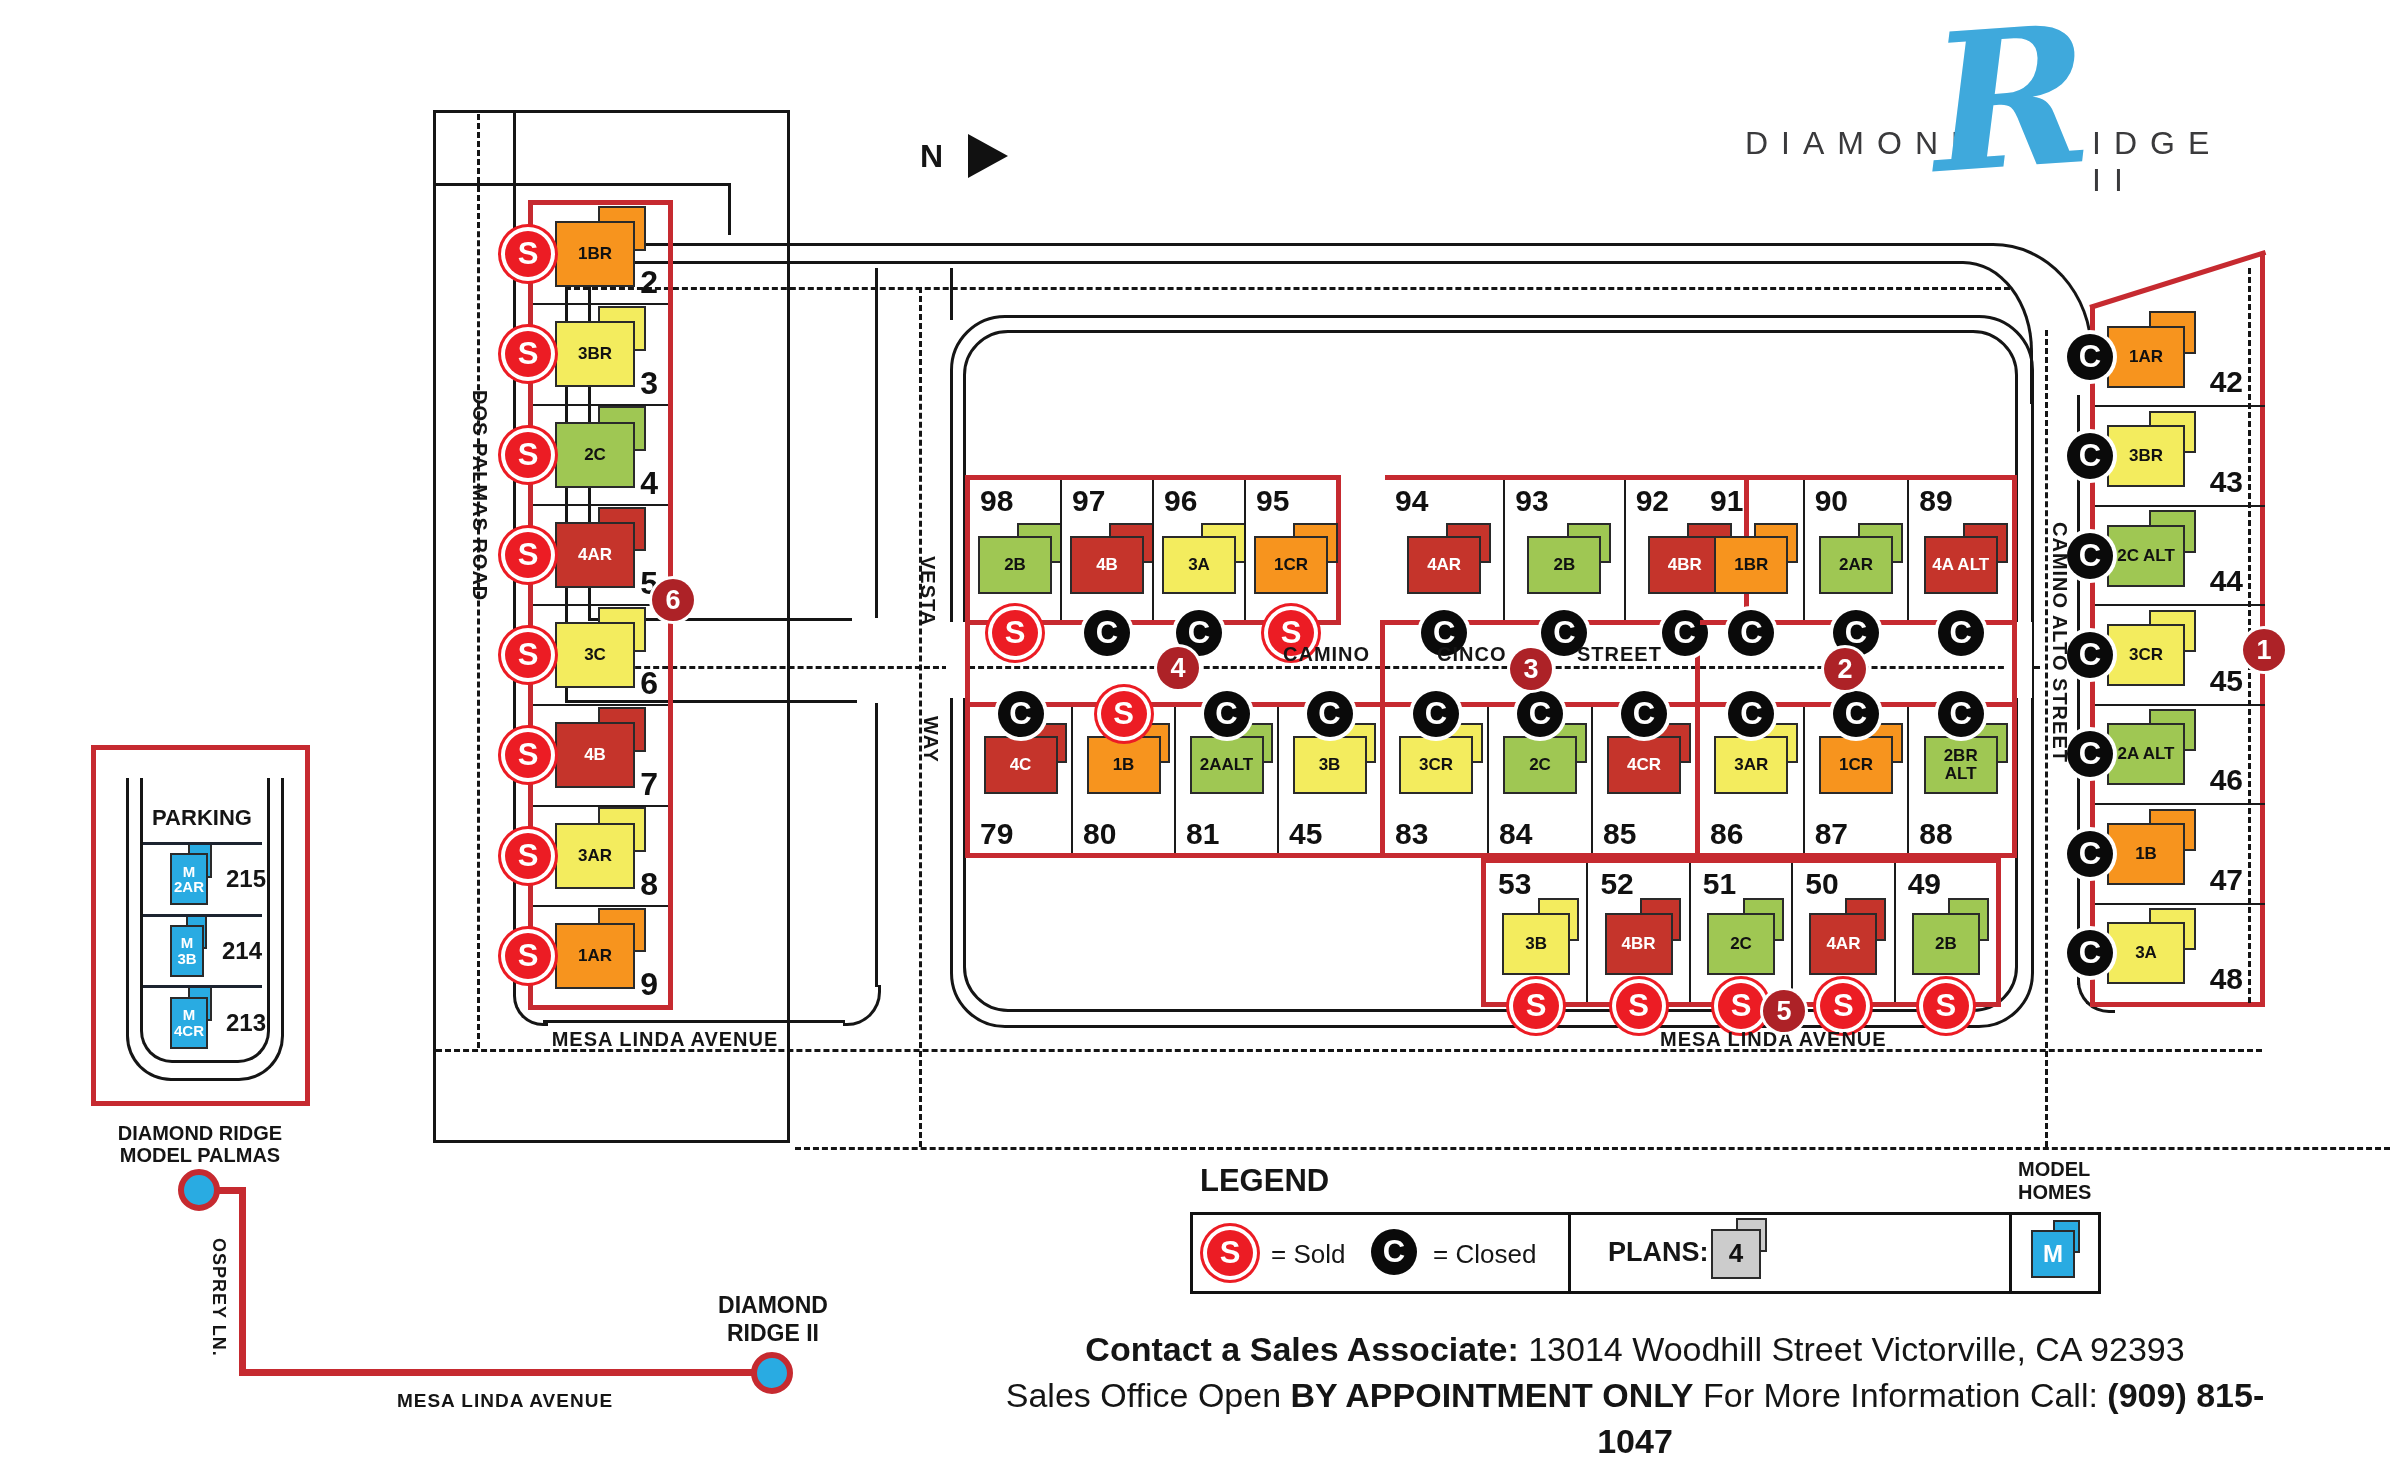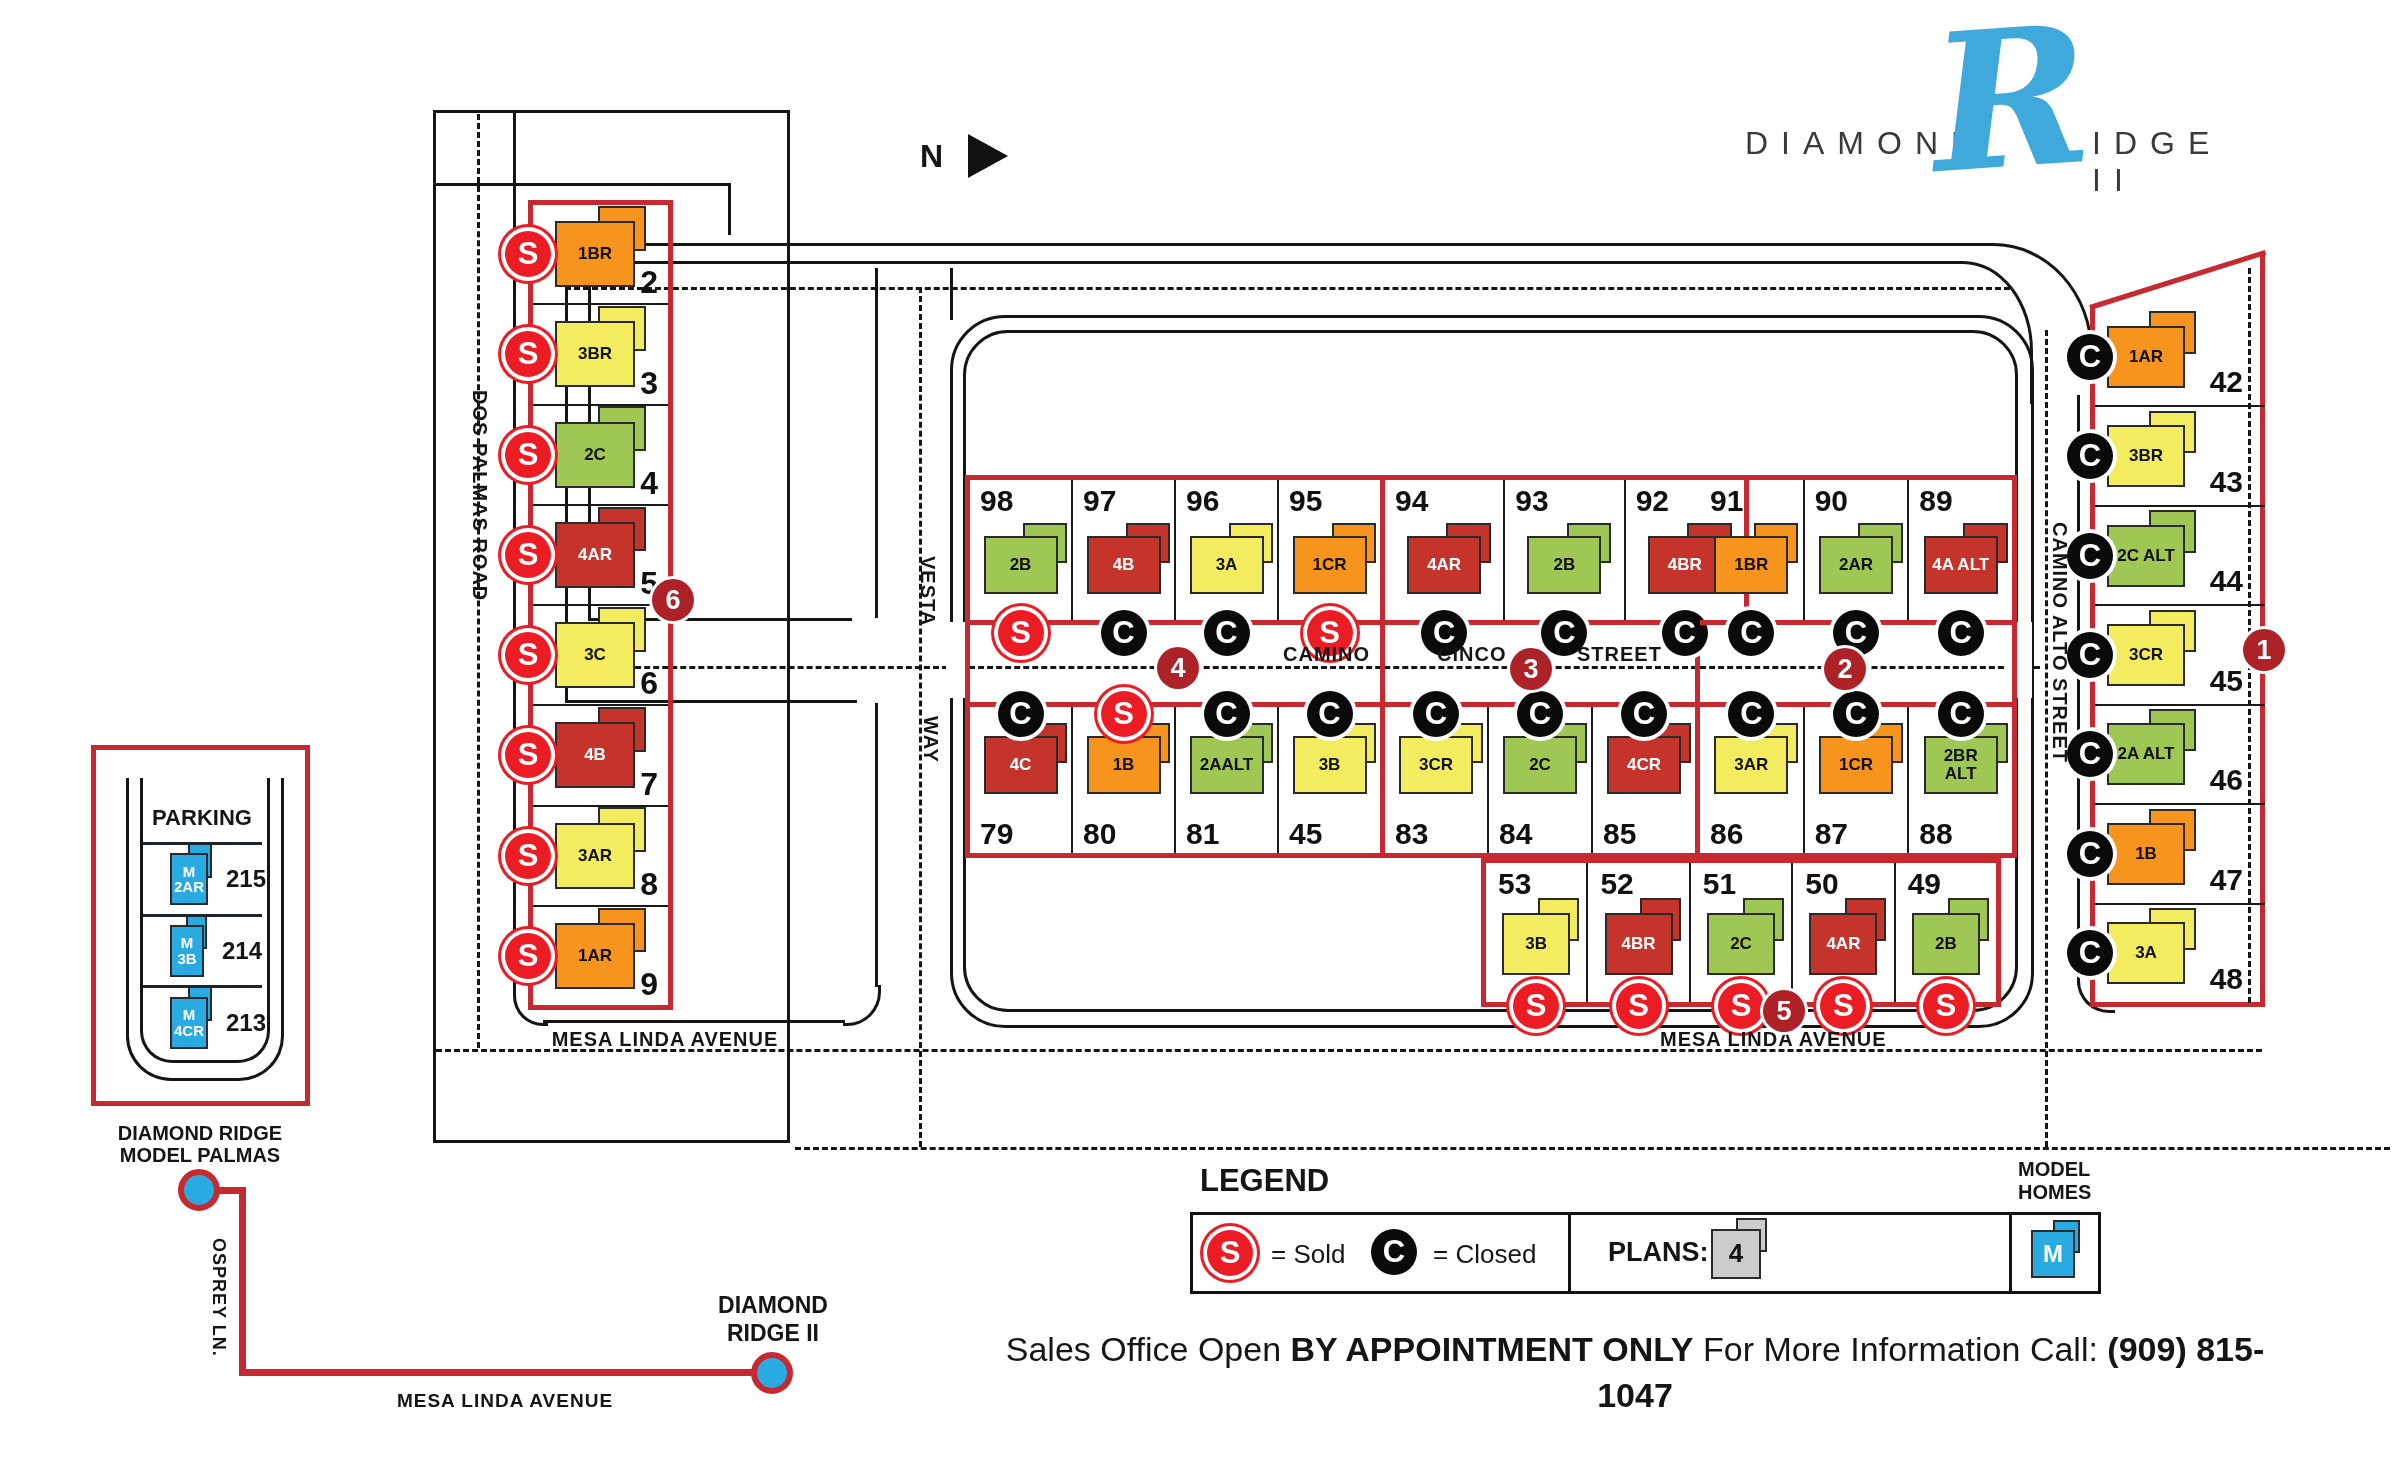--- a/index.html
+++ b/index.html
@@ -243,21 +243,21 @@
       <div class="lot-num">9</div>
       <div class="house" data-plan="1">
         <span class="house-label">1AR</span>
       </div>
       <div class="marker" data-status="S">
         <span>S</span>
       </div>
     </div>
   </div>
 
-<div class="group g-h g-north" style="left:965px;top:475px;width:420px;height:150px">
+<div class="group g-h g-north" style="left:965px;top:475px;width:376px;height:150px">
 
 <div class="lot">
       <div class="lot-num">98</div>
       <div class="house" data-plan="2">
         <span class="house-label">2B</span>
       </div>
       <div class="marker" data-status="S">
         <span>S</span>
       </div>
     </div>
@@ -661,14 +661,15 @@
   <div class="house" data-plan="M" style="position:absolute;left:838px;top:15px;width:40px;height:44px">
       <span class="house-label" style="font-size:24px">M</span>
     </div>
 </div>
 <div class="model-homes-label" style="left:2018px;top:1158px">
   <div>MODEL</div>
   <div>HOMES</div>
 </div>
 
 <div class="contact" style="left:990px;top:1326px;width:1290px">
+  <div><span class="b">Contact a Sales Associate:</span><span> 13014 Woodhill Street Victorville, CA 92393</span></div>
   <div><span>Sales Office Open </span><span class="b">BY APPOINTMENT ONLY</span><span> For More Information Call: </span><span class="b">(909) 815-1047</span></div>
 </div>
 
 </body></html>

